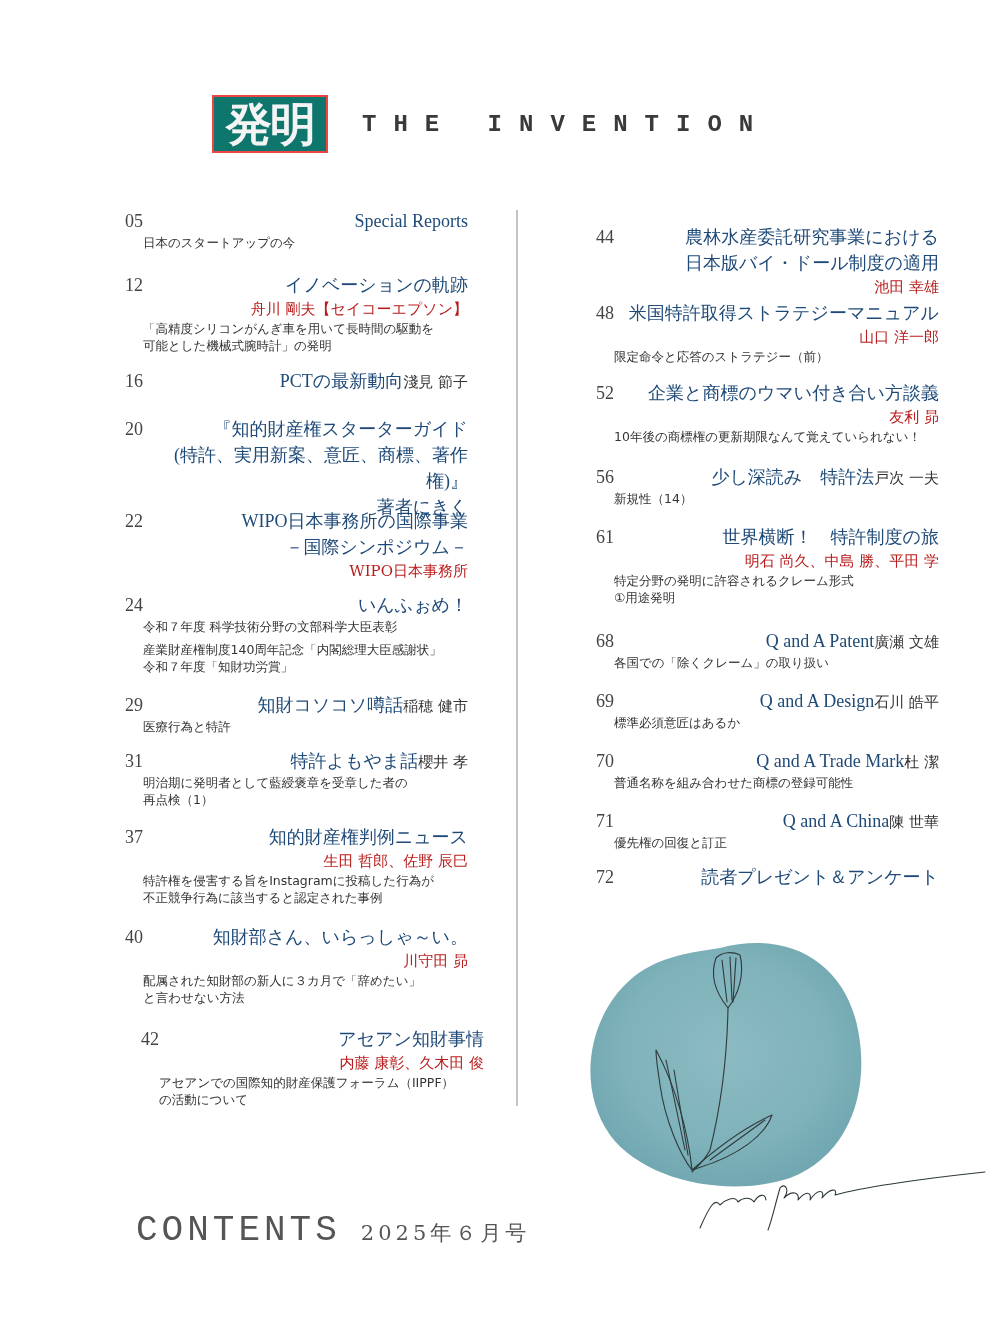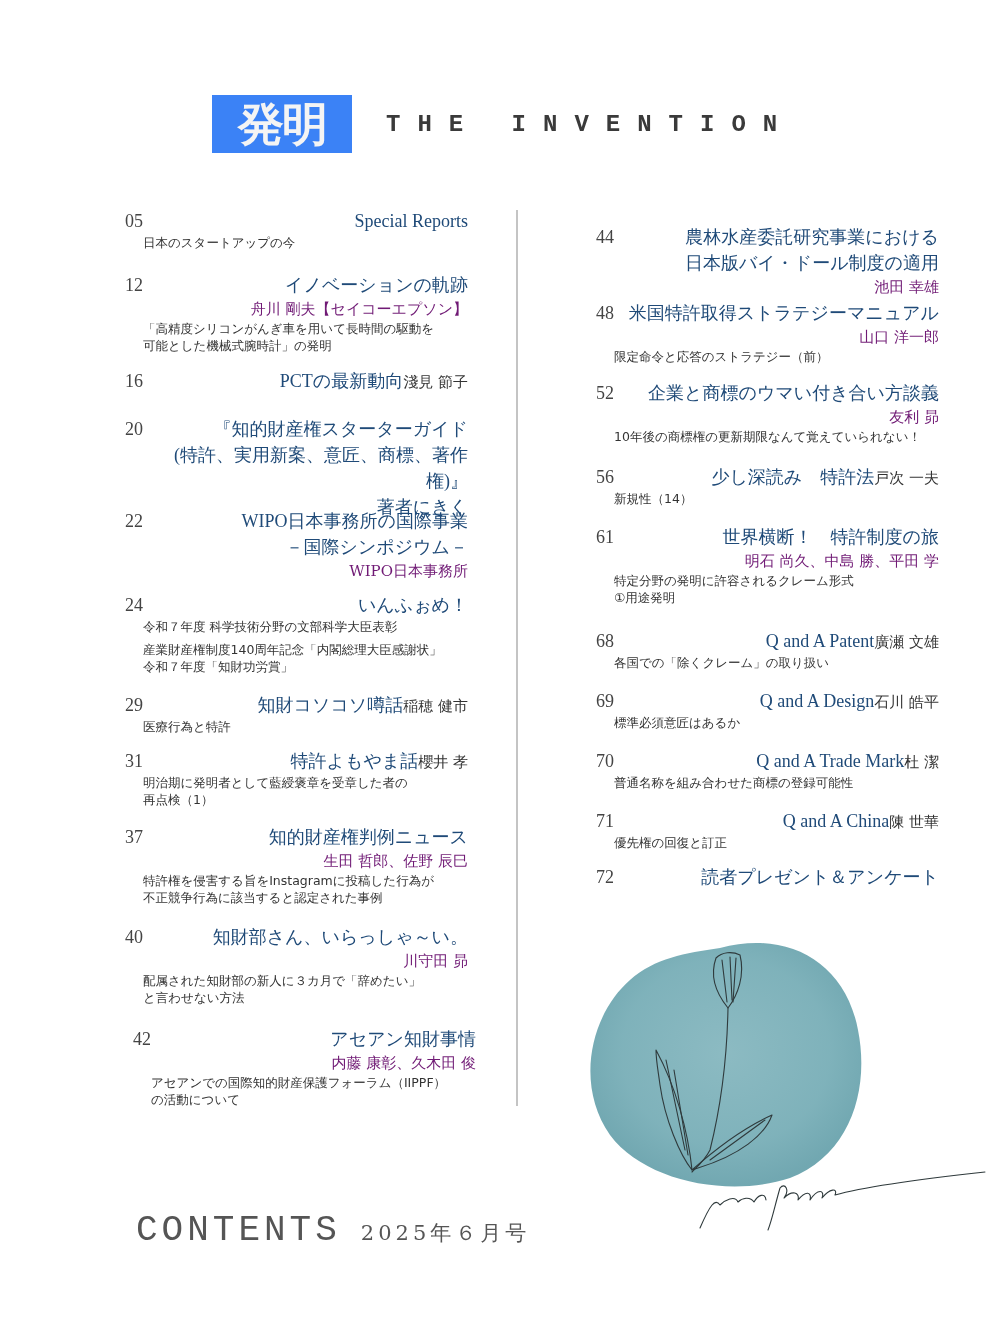--- a/index.html
+++ b/index.html
@@ -2,40 +2,40 @@
 <html><head>
   <meta charset="utf-8">
   <style>
     html, body { margin: 0; padding: 0; }
     body {
       width: 1000px; height: 1333px; background: #ffffff; position: relative; overflow: hidden;
       font-family: "DejaVu Serif", "Liberation Serif", serif; color: #333333;
     }
     .masthead { position: absolute; left: 212px; top: 94px; height: 60px; display: flex; align-items: center; }
     .logo-box {
-      width: 140px; height: 58px; background: #3b82f6; color: #f4f4f4;
+      width: 116px; height: 58px; background: #0f766e; color: #f4f4f4;
       display: flex; align-items: center; justify-content: center;
       font-family: "DejaVu Sans", sans-serif; font-weight: bold; font-size: 46px; letter-spacing: -2px;
-      line-height: 1; border: 2px solid #3b82f6; box-sizing: border-box;
+      line-height: 1; border: 2px solid #ef4444; box-sizing: border-box;
     }
     .masthead-title {
       margin-left: 34px; font-family: "Liberation Mono", "DejaVu Sans Mono", monospace; font-size: 24px;
       color: #3a3a3a; letter-spacing: 17px; font-weight: bold; white-space: pre;
     }
     .column { position: absolute; top: 208px; }
     .col-left { left: 94px; width: 374px; }
     .col-right { left: 565px; width: 374px; }
     .divider { position: absolute; left: 516px; top: 210px; width: 2px; height: 896px; background: #c4c4c4; }
     .entry { position: relative; }
     .entry-head { display: flex; align-items: baseline; text-align: right; }
     .page-num { width: 49px; flex: none; font-size: 18px; color: #444; font-family: "Liberation Serif", serif; }
     .entry-title { font-size: 18px; color: #1f4a78; font-family: "Liberation Serif", "DejaVu Serif", serif; line-height: 26px; flex: 1; }
     .entry-title .t-line { display: block; }
     .entry-author-inline { font-size: 15px; color: #333; white-space: nowrap; font-family: "DejaVu Serif", serif; }
-    .entry-author { text-align: right; font-size: 15px; color: #701a75; line-height: 22px; font-family: "DejaVu Serif", serif; }
+    .entry-author { text-align: right; font-size: 15px; color: #b91c1c; line-height: 22px; font-family: "DejaVu Serif", serif; }
     .entry-sub { margin-left: 49px; font-size: 12.5px; line-height: 17px; color: #333; font-family: "DejaVu Sans", "Liberation Sans", sans-serif; }
     .entry-sub .s-line { display: block; }
     .entry-sub .gap { margin-top: 6px; }
     .footer { position: absolute; left: 136px; top: 1210px; display: flex; align-items: baseline; }
     .footer-contents { font-family: "Liberation Mono", "DejaVu Sans Mono", monospace; font-size: 36px; color: #555; letter-spacing: 4px; }
     .footer-issue { margin-left: 20px; font-family: "DejaVu Serif", serif; font-size: 21px; color: #555; letter-spacing: 4px; }
     .art { position: absolute; left: 570px; top: 920px; width: 430px; height: 330px; }
   </style>
 </head>
 <body>
@@ -158,21 +158,21 @@
         <span class="entry-title">
           <span class="t-line">知財部さん、いらっしゃ～い。</span>
         </span>
       </div>
       <div class="entry-author">川守田 昴</div>
       <div class="entry-sub">
         <span class="s-line">配属された知財部の新人に３カ月で「辞めたい」</span>
         <span class="s-line">と言わせない方法</span>
       </div>
     </div>
-    <div class="entry" style="position: absolute; left: 8px; width: 100%; top: 818px;">
+    <div class="entry" style="position: absolute; left: 16px; width: 100%; top: 818px;">
       <div class="entry-head">
         <span class="page-num">42</span>
         <span class="entry-title">
           <span class="t-line">アセアン知財事情</span>
         </span>
       </div>
       <div class="entry-author">内藤 康彰、久木田 俊</div>
       <div class="entry-sub">
         <span class="s-line">アセアンでの国際知的財産保護フォーラム（IIPPF）</span>
         <span class="s-line">の活動について</span>

